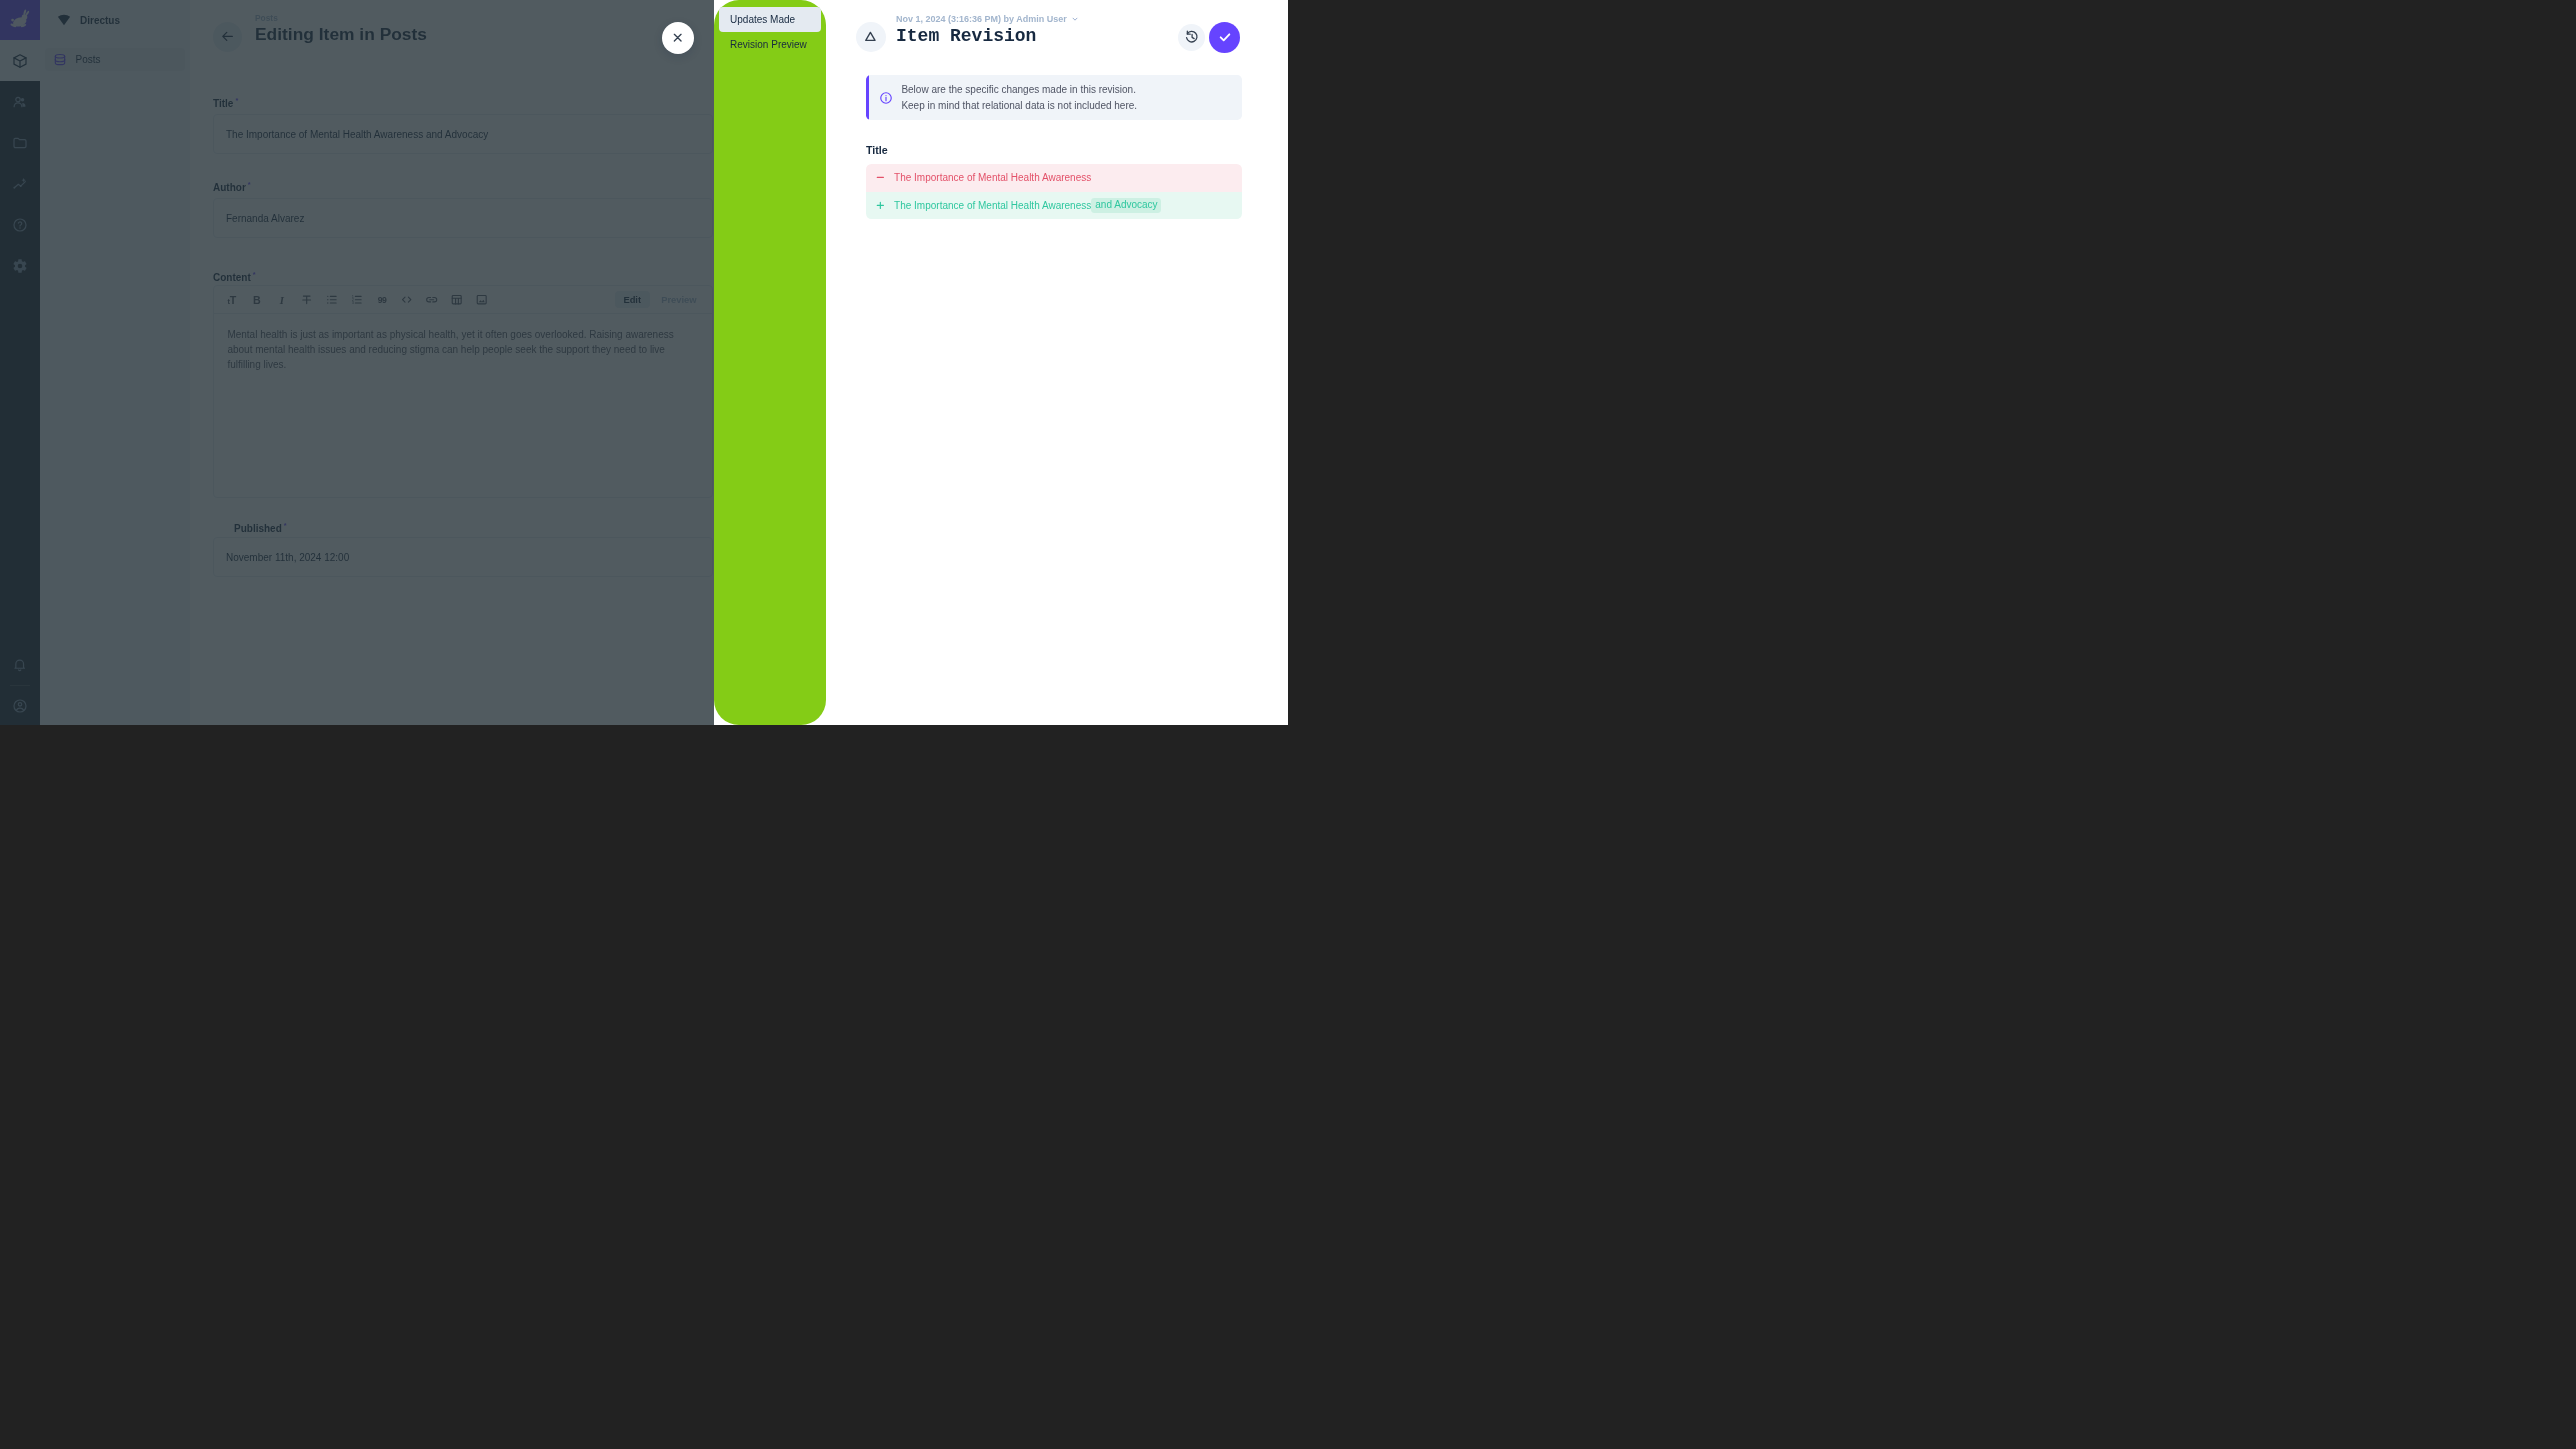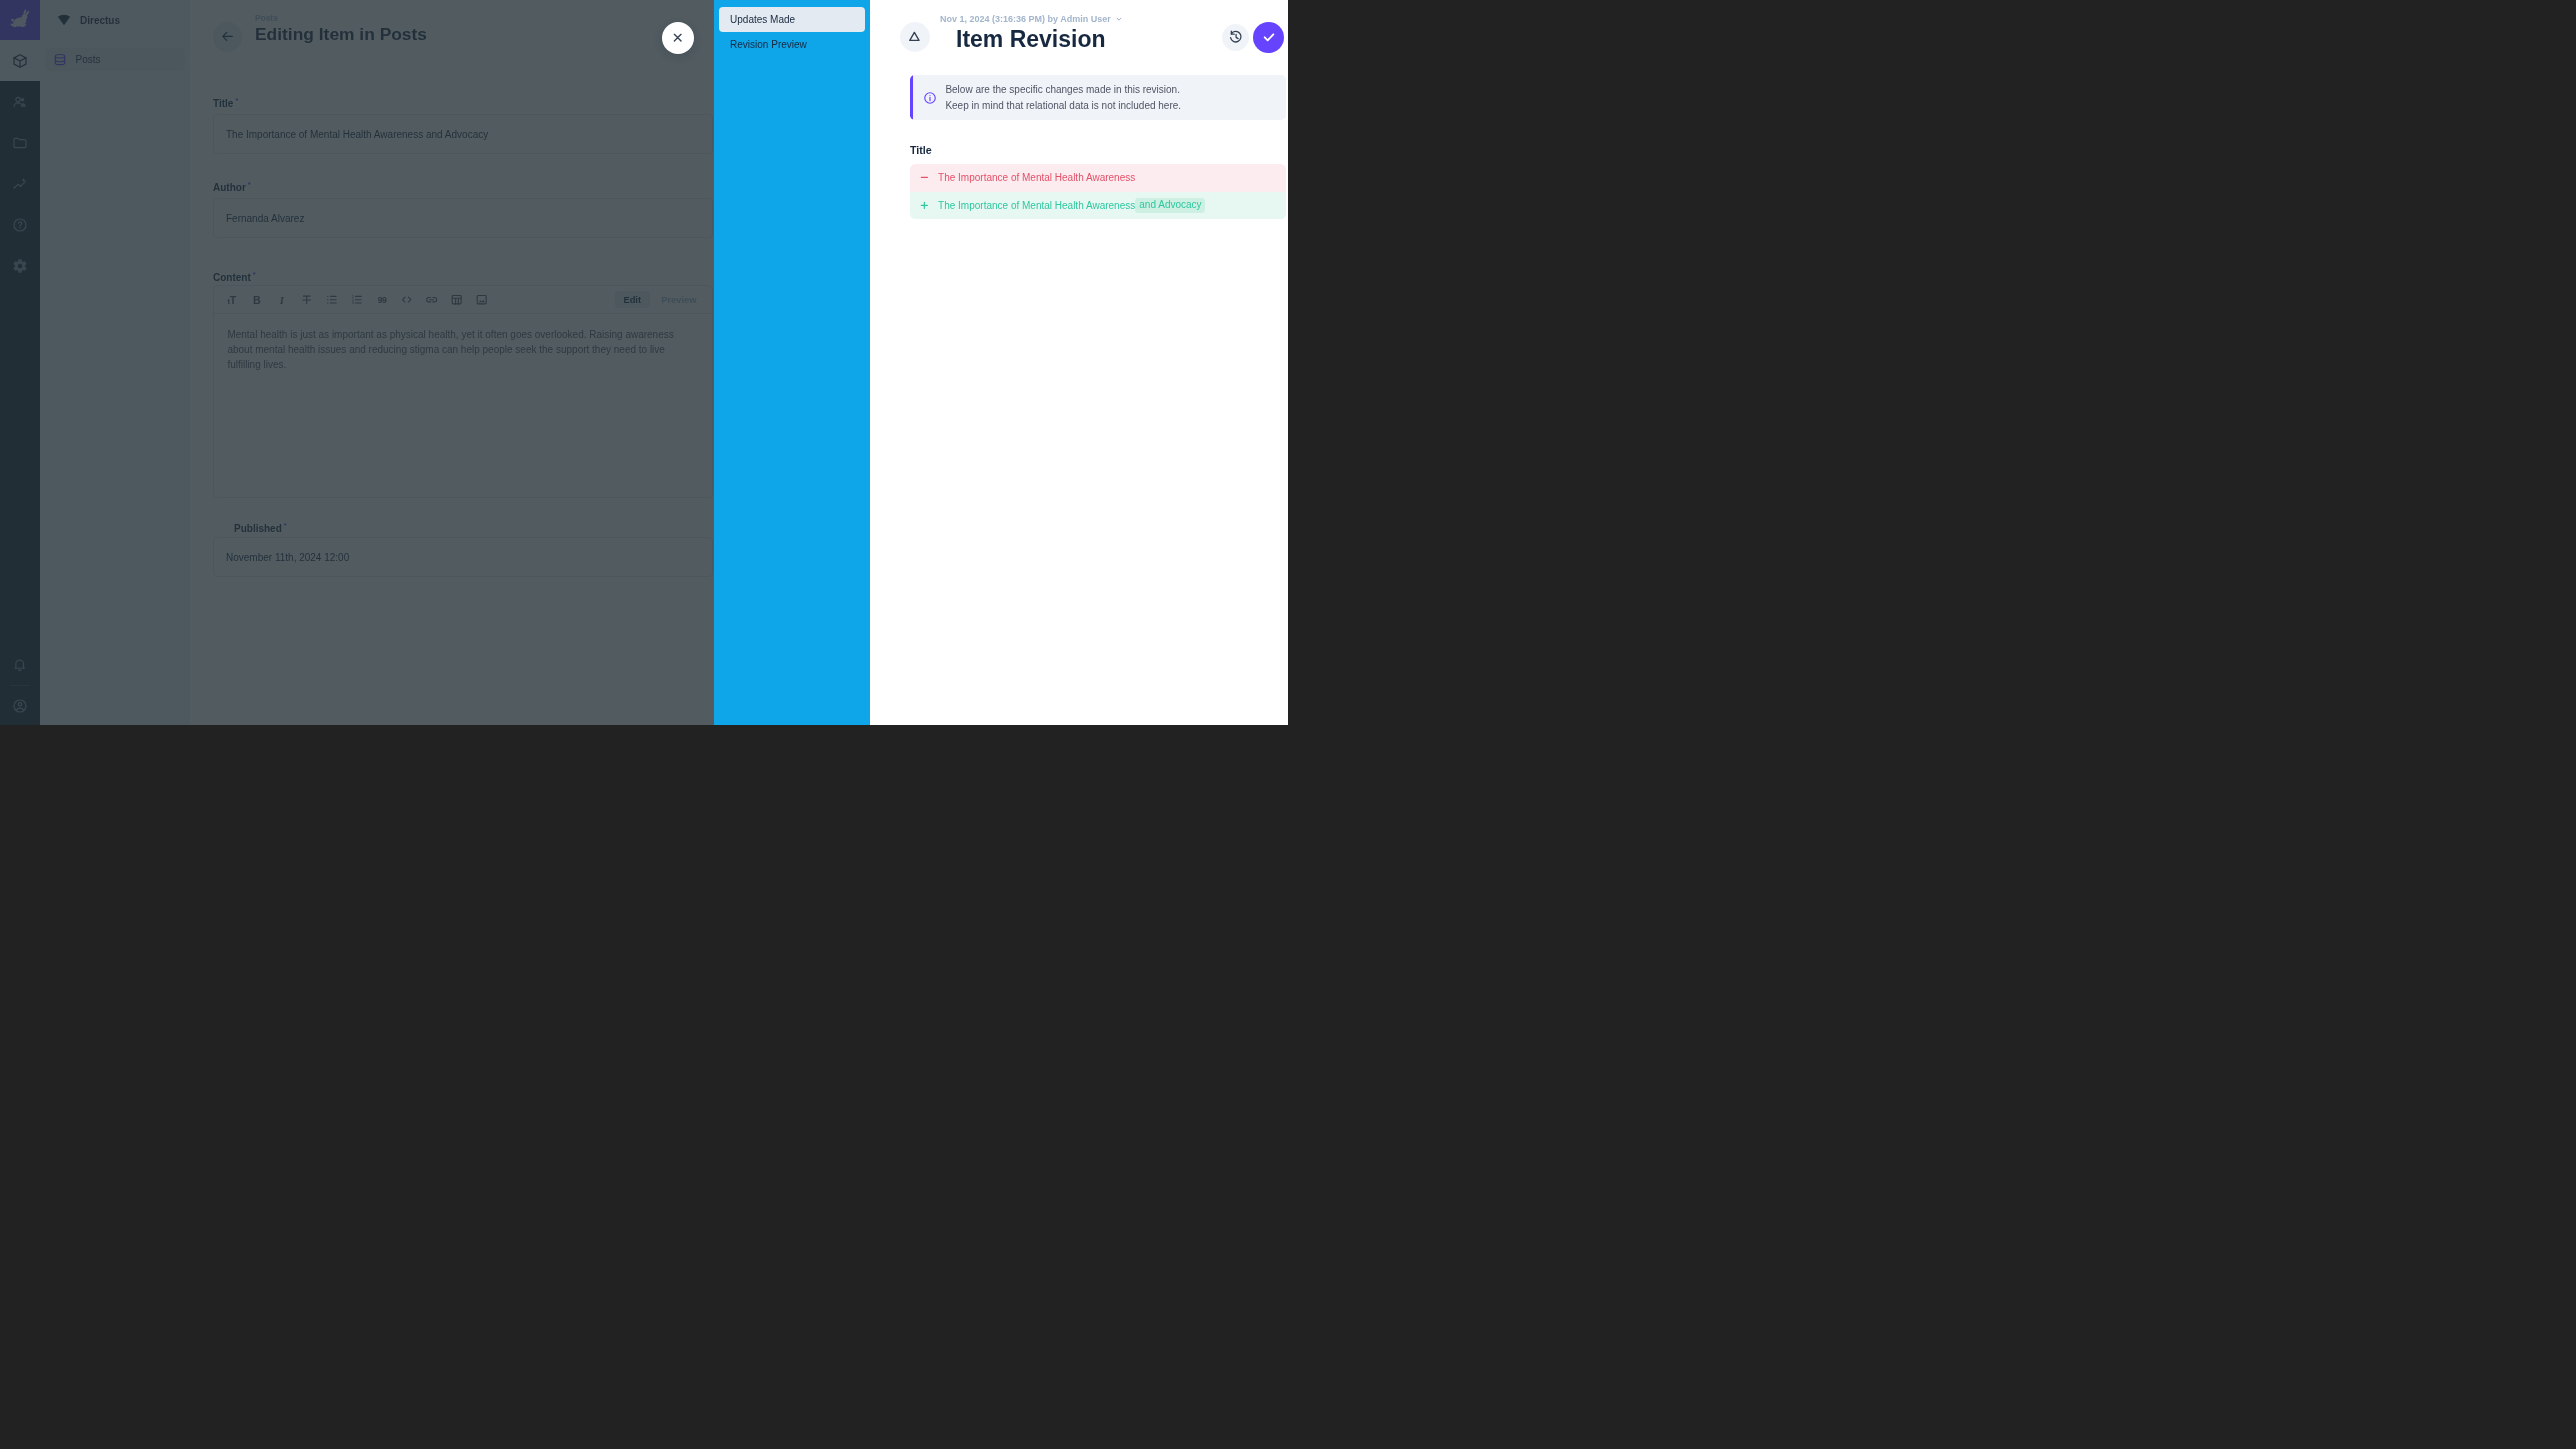--- a/index.html
+++ b/index.html
@@ -55,32 +55,32 @@
   .editor-body { padding:12.7px 13.4px; font-size:10px; line-height:15px; color:#4f5464; cursor:text; }
 
   
   .overlay { position:absolute; left:0; top:0; width:714px; height:725px; background:rgba(38,50,56,0.8); z-index:10; }
 
   
   .drawer { position:absolute; left:714px; top:0; width:574px; height:725px; z-index:20; display:flex; }
   .drawer-close { position:absolute; left:-52px; top:22px; width:32px; height:32px; border-radius:50%;
     background:#fff; box-shadow:0 2.7px 8px rgba(23,41,64,0.18); display:flex; align-items:center; justify-content:center;
     color:#344050; cursor:pointer; }
-  .drawer-nav { width:156px; height:725px; background:#0ea5e9; padding-top:6.7px; flex:0 0 auto; }
+  .drawer-nav { width:112px; height:725px; background:#84cc16; padding-top:6.7px; flex:0 0 auto;border-radius:25px; }
   .drawer-nav-item { margin:0 5.4px; height:25px; border-radius:4px; display:flex; align-items:center;
     padding-left:10.7px; font-size:10px; font-weight:500; color:#172940; cursor:pointer; }
   .drawer-nav-item.active { background:#e4eaf1; }
   .drawer-main { flex:1; background:#fff; position:relative; }
 
   .rev-avatar { position:absolute; left:29.5px; top:21.5px; width:30px; height:30px; border-radius:50%;
     background:#f0f4f9; display:flex; align-items:center; justify-content:center; color:#344050; }
   .rev-meta { position:absolute; left:70px; top:14px; font-size:9px; font-weight:600; color:#a2b5cd;
     display:flex; align-items:center; gap:4.7px; cursor:pointer; }
   .rev-meta .chev { color:#8ba2c9; }
-  .rev-title { position:absolute; left:86px; top:25.5px; font-size:23px; font-weight:700; color:#172940; }
+  .rev-title { position:absolute; left:70px; top:25.5px; font-size:18px; font-weight:700; color:#172940;font-family:Liberation Mono, monospace; }
   .icon-btn { position:absolute; border-radius:50%; display:flex; align-items:center; justify-content:center; cursor:pointer; }
   .history-btn { left:352px; top:23.5px; width:27px; height:27px; background:#f0f4f9; color:#344050; }
   .check-btn { left:383px; top:21.5px; width:31px; height:31px; background:#6644ff; color:#fff; }
 
   .info-box { position:absolute; left:40px; top:75px; width:376px; height:45px; background:#f0f4f9;
     border-radius:4.7px; overflow:hidden; display:flex; align-items:center; }
   .info-bar { width:3.4px; align-self:stretch; background:#6644ff; flex:0 0 auto; }
   .info-icon { margin:0 8px 0 10px; color:#6644ff; flex:0 0 auto; }
   .info-text { font-size:10px; line-height:15.4px; color:#4f5464; }
 

